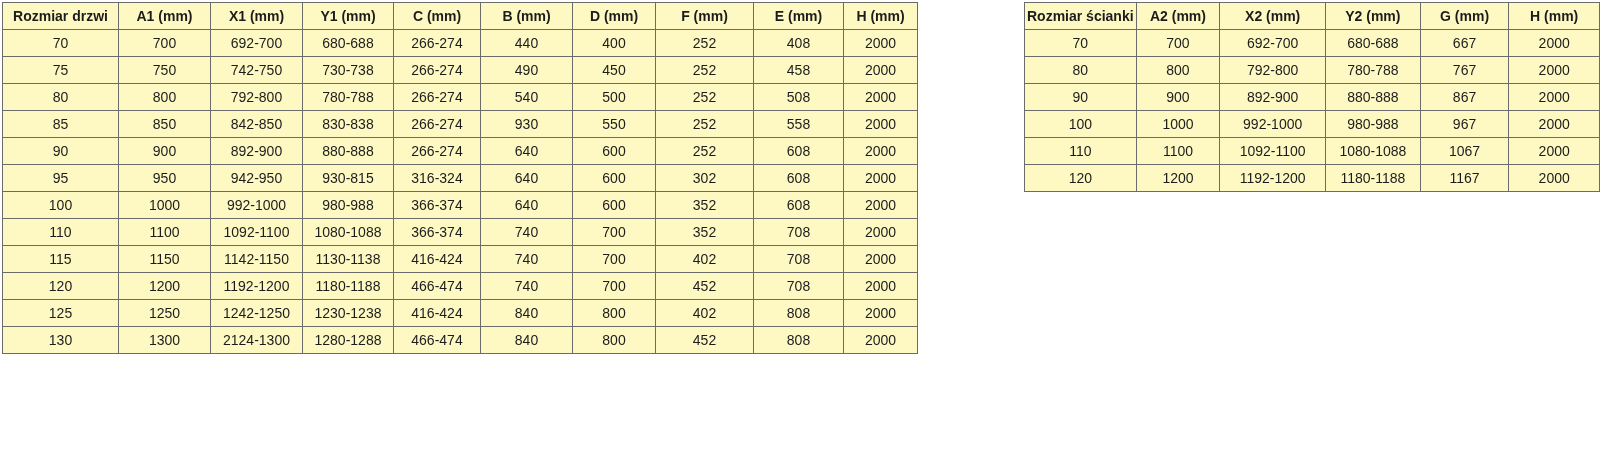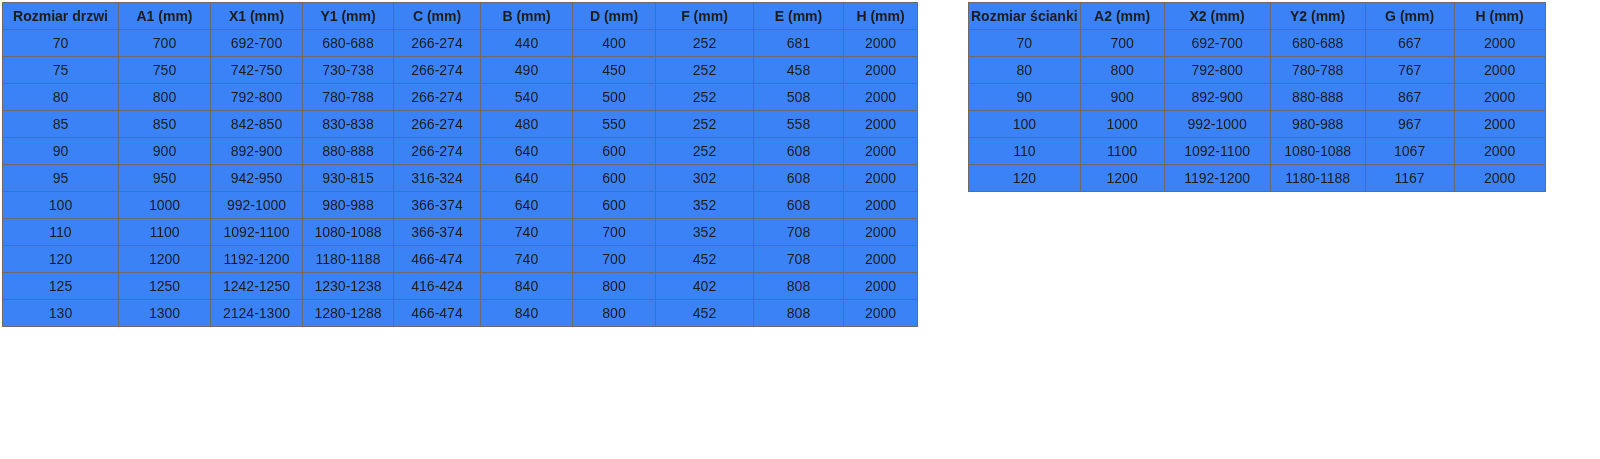--- a/index.html
+++ b/index.html
@@ -13,24 +13,24 @@
     width: 1600px;
     height: 459px;
     background: #ffffff;
     overflow: hidden;
   }
   table.spec {
     position: absolute;
     top: 2px;
     border-collapse: collapse;
     table-layout: fixed;
-    background: #3b82f6;
+    background: #fef9c3;
   }
   #doors-table { left: 2px; }
-  #walls-table { left: 968px; }
+  #walls-table { left: 1024px; }
   table.spec th, table.spec td {
     border: 1px solid #6b6b6b;
     text-align: center;
     vertical-align: middle;
     height: 27px;
     padding: 0 2px;
     font-size: 14px;
     color: #1c1c1c;
     white-space: nowrap;
     overflow: hidden;
@@ -72,21 +72,21 @@
       <tbody>
         <tr>
           <td>70</td>
           <td>700</td>
           <td>692-700</td>
           <td>680-688</td>
           <td>266-274</td>
           <td>440</td>
           <td>400</td>
           <td>252</td>
-          <td>681</td>
+          <td>408</td>
           <td>2000</td>
         </tr>
         <tr>
           <td>75</td>
           <td>750</td>
           <td>742-750</td>
           <td>730-738</td>
           <td>266-274</td>
           <td>490</td>
           <td>450</td>
@@ -105,21 +105,21 @@
           <td>252</td>
           <td>508</td>
           <td>2000</td>
         </tr>
         <tr>
           <td>85</td>
           <td>850</td>
           <td>842-850</td>
           <td>830-838</td>
           <td>266-274</td>
-          <td>480</td>
+          <td>930</td>
           <td>550</td>
           <td>252</td>
           <td>558</td>
           <td>2000</td>
         </tr>
         <tr>
           <td>90</td>
           <td>900</td>
           <td>892-900</td>
           <td>880-888</td>
@@ -156,20 +156,32 @@
         </tr>
         <tr>
           <td>110</td>
           <td>1100</td>
           <td>1092-1100</td>
           <td>1080-1088</td>
           <td>366-374</td>
           <td>740</td>
           <td>700</td>
           <td>352</td>
+          <td>708</td>
+          <td>2000</td>
+        </tr>
+        <tr>
+          <td>115</td>
+          <td>1150</td>
+          <td>1142-1150</td>
+          <td>1130-1138</td>
+          <td>416-424</td>
+          <td>740</td>
+          <td>700</td>
+          <td>402</td>
           <td>708</td>
           <td>2000</td>
         </tr>
         <tr>
           <td>120</td>
           <td>1200</td>
           <td>1192-1200</td>
           <td>1180-1188</td>
           <td>466-474</td>
           <td>740</td>

